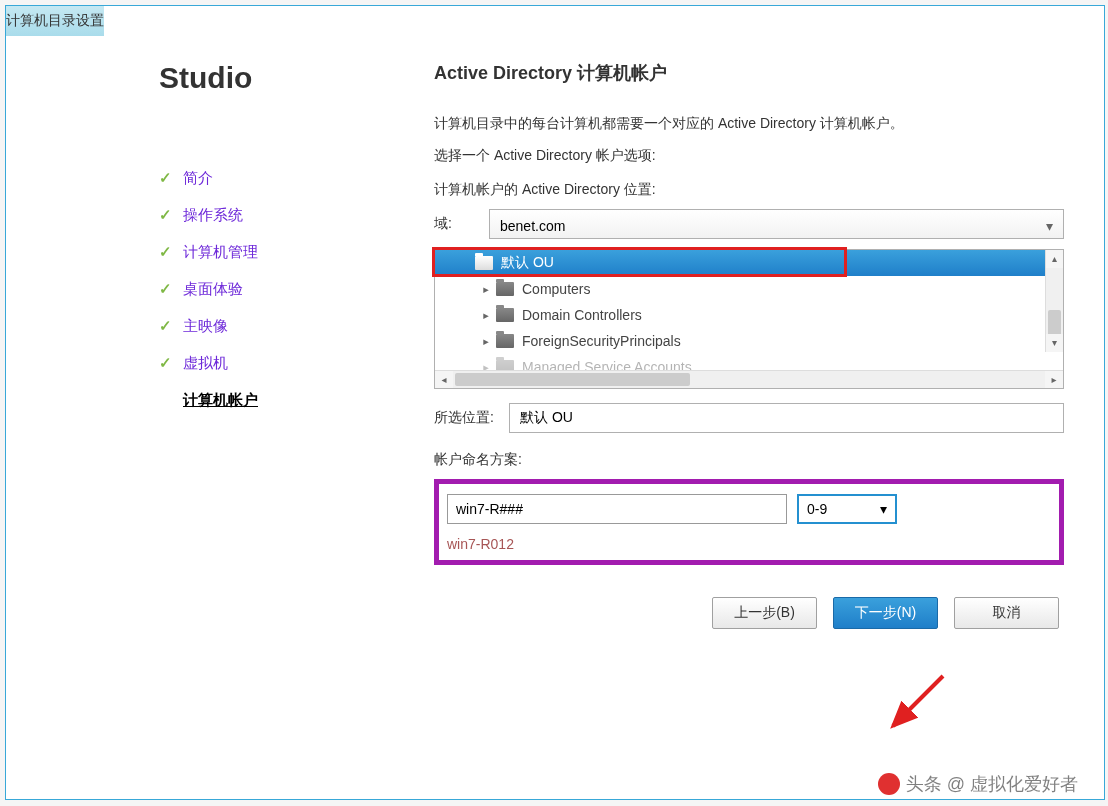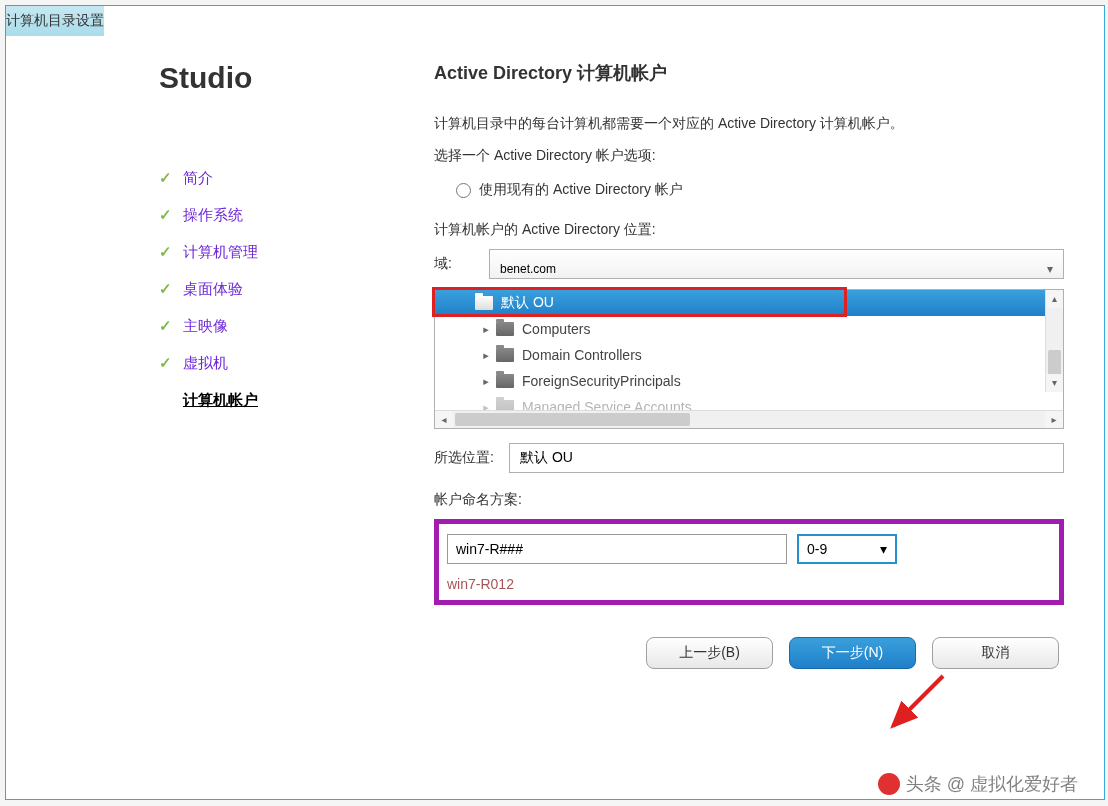--- a/index.html
+++ b/index.html
@@ -83,23 +83,23 @@
     }
     .radio-item input { margin-right: 8px; width: 15px; height: 15px; }
     .row { display: flex; align-items: center; margin-bottom: 10px; }
     .row-label { width: 55px; font-size: 14px; color: #333; }
     .dropdown {
       flex: 1;
       height: 30px;
       border: 1px solid #b0b0b0;
       background: linear-gradient(to bottom, #fff, #f2f2f2);
       display: flex;
-      align-items: flex-start;
-      padding: 12px 10px;
-      font-size: 12px;
+      align-items: flex-end;
+      padding: 4px 10px;
+      font-size: 14px;
       position: relative;
     }
     .dropdown::after {
       content: "▾";
       position: absolute;
       right: 10px;
       color: #666;
     }
     .tree-container {
       border: 1px solid #b0b0b0;
@@ -251,28 +251,28 @@
       margin-top: 12px;
     }
     .footer {
       display: flex;
       justify-content: flex-end;
       gap: 16px;
       margin-top: 32px;
       padding-right: 5px;
     }
     .btn {
-      width: 127px;
+      width: 105px;
       height: 32px;
       border: 1px solid #a0a0a0;
       background: linear-gradient(to bottom, #fff, #e8e8e8);
       font-size: 14px;
       color: #333;
       cursor: pointer;
-      border-radius: 8px;
+      border-radius: 2px;
     }
     .btn.primary {
       background: linear-gradient(to bottom, #3aa0dc, #1f7fc9);
       color: #fff;
       border: 1px solid #1a6aa8;
     }
     .watermark {
       position: absolute;
       bottom: 10px;
       right: 30px;
@@ -315,24 +315,20 @@
         <li class="done"><span>虚拟机</span></li>
         <li class="current"><span>计算机帐户</span></li>
       </ul>
     </div>
 
     <div class="main">
       <div class="page-title">Active Directory 计算机帐户</div>
       <div class="desc">计算机目录中的每台计算机都需要一个对应的 Active Directory 计算机帐户。</div>
       <div class="section-label">选择一个 Active Directory 帐户选项:</div>
       <div class="radio-group">
-        <label class="radio-item">
-          <input type="radio" name="adopt" style="">
-          <span>使用现有的 Active Directory 帐户</span>
-        </label>
       </div>
       <div class="section-label">计算机帐户的 Active Directory 位置:</div>
 
       <div class="row">
         <div class="row-label">域:</div>
         <div class="dropdown">
           <span>benet.com</span>
         </div>
       </div>
 

